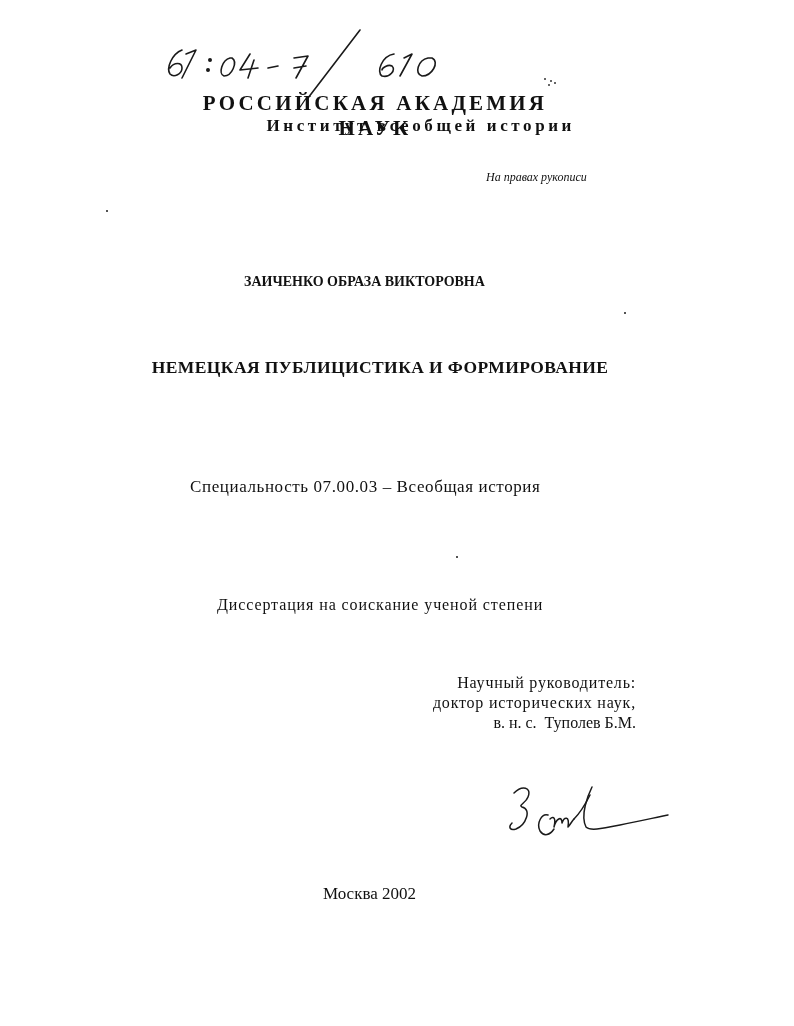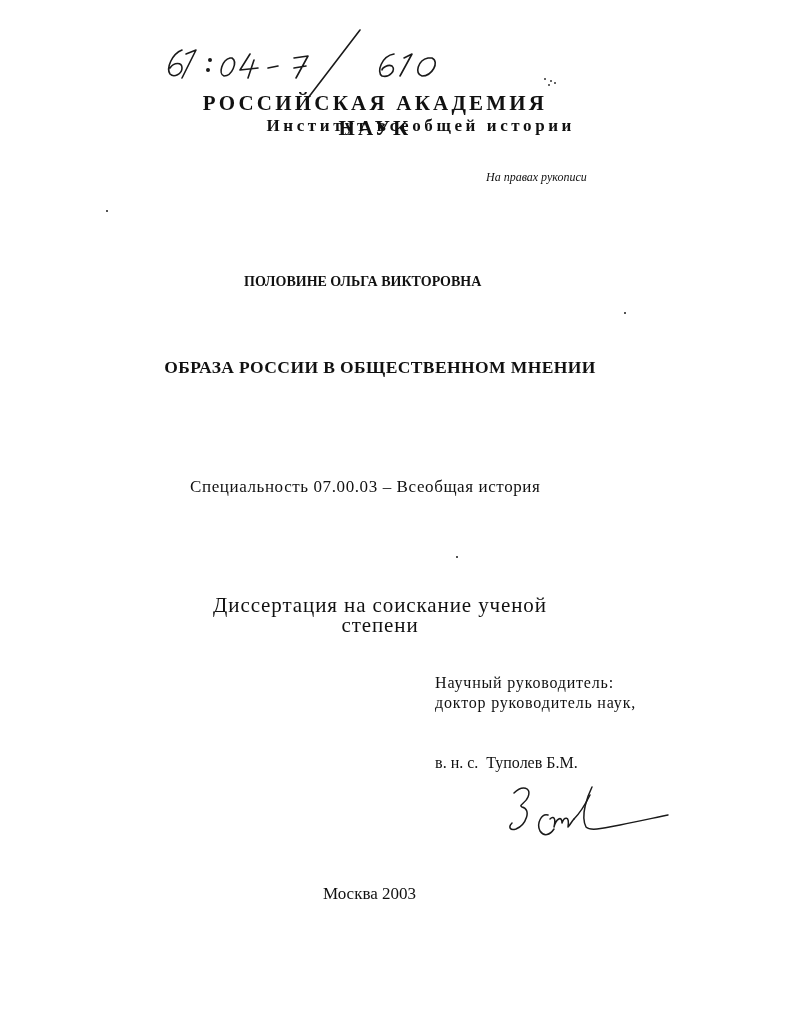--- a/index.html
+++ b/index.html
@@ -68,35 +68,34 @@
       top: 477px;
       left: 190px;
       font-size: 17px;
       letter-spacing: 0.6px;
     }
     .dissertation {
       top: 595px;
       left: 180px;
       width: 400px;
       text-align: center;
-      font-size: 21px;
+      font-size: 16px;
       line-height: 20px;
       letter-spacing: 0.9px;
     }
     .supervisor {
       top: 673px;
       right: 158px;
-      text-align: left;
+      text-align: right;
       font-size: 16px;
       line-height: 20px;
       letter-spacing: 0.8px;
     }
     .supervisor .name {
       letter-spacing: 0px;
-      margin-top: 40px;
     }
     .signature {
       left: 500px; top: 775px; width: 180px; height: 80px;
     }
     .city-year {
       top: 884px;
       left: 323px;
       font-size: 17px;
     }
     .dot { background: #333; border-radius: 50%; width: 2px; height: 2px; }
@@ -141,51 +140,51 @@
   <div class="abs dot" style="left:18px;top:8px;"></div>
 </div>
 
 <div class="abs academy">РОССИЙСКАЯ АКАДЕМИЯ НАУК</div>
 <div class="abs institute">Институт всеобщей истории</div>
 
 <div class="abs rights">На правах рукописи</div>
 
 <div class="abs dot" style="left:106px;top:210px;width:1.5px;height:1.5px;"></div>
 
-<div class="abs author">ПОЛОВИНЕ ОЛЬГА ВИКТОРОВНА</div>
+<div class="abs author">ЗАИЧЕНКО ОБРАЗА ВИКТОРОВНА</div>
 
 <div class="abs dot" style="left:624px;top:312px;width:1.5px;height:1.5px;"></div>
 
 <div class="abs title">
-  <div>ОБРАЗА РОССИИ В ОБЩЕСТВЕННОМ МНЕНИИ</div>
+  <div>НЕМЕЦКАЯ ПУБЛИЦИСТИКА И ФОРМИРОВАНИЕ</div>
 </div>
 
 <div class="abs specialty">Специальность 07.00.03 – Всеобщая история</div>
 
 <div class="abs dot" style="left:456px;top:556px;width:1.5px;height:1.5px;"></div>
 
 <div class="abs dissertation">
   <div>Диссертация на соискание ученой степени</div>
 </div>
 
 <div class="abs supervisor">
   <div>Научный руководитель:</div>
-  <div>доктор руководитель наук,</div>
+  <div>доктор исторических наук,</div>
   <div class="name" style="white-space:pre;">в. н. с.  Туполев Б.М.</div>
 </div>
 
 <div class="abs signature">
   <svg width="180" height="80" viewBox="0 0 180 80">
     <g fill="none" stroke="#1a1a1a" stroke-width="1.5" stroke-linecap="round" stroke-linejoin="round">
 
       <path d="M14 18 C22 10 32 12 28 22 C26 28 18 30 22 32 C32 34 26 50 16 54 C10 56 8 52 12 48"></path>
 
       <path d="M48 40 C42 38 36 48 40 56 C44 62 50 60 54 54"></path>
 
       <path d="M50 44 C54 40 56 44 54 52 C56 44 62 40 62 48 C64 42 70 40 68 52 C70 50 72 46 74 44"></path>
 
       <path d="M92 12 C88 20 80 40 86 52 C90 56 100 54 120 50 C140 46 158 42 168 40"></path>
       <path d="M74 44 C80 38 86 28 90 20"></path>
     </g>
   </svg>
 </div>
 
-<div class="abs city-year">Москва 2003</div>
+<div class="abs city-year">Москва 2002</div>
 
 </body></html>

